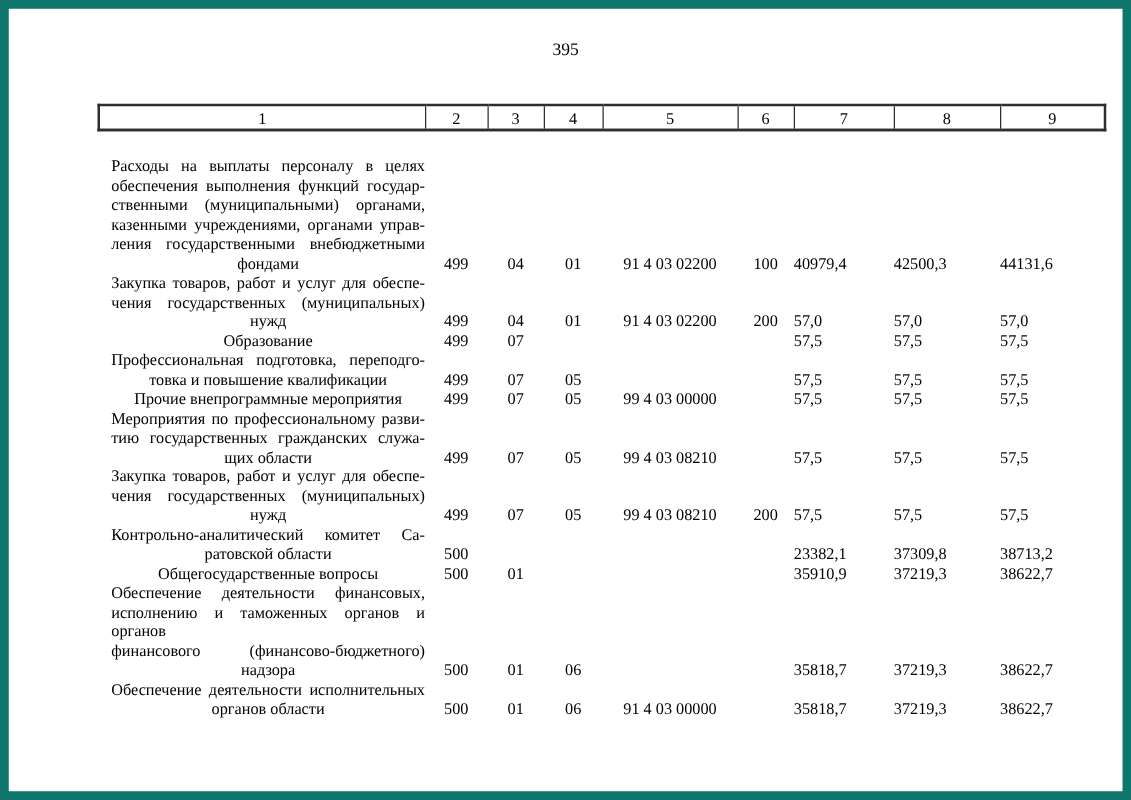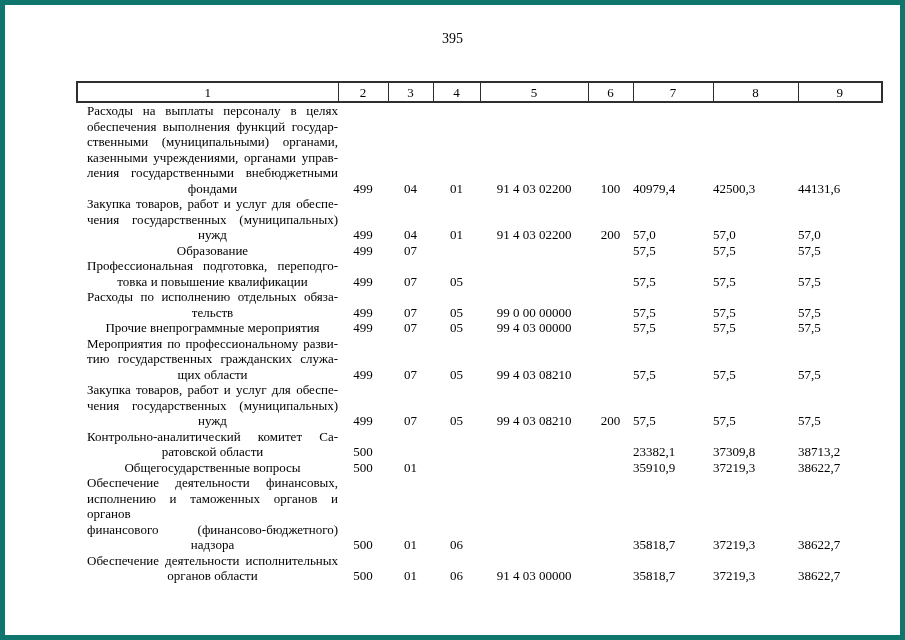--- a/index.html
+++ b/index.html
@@ -1,20 +1,20 @@
 <!DOCTYPE html>
 <html><head>
 <meta charset="utf-8">
 <style>
   html,body { margin:0; padding:0; background:#e8e8e8; }
   .page {
     position:relative;
     width:905px; height:640px;
     background:#ffffff;
-    border:5px solid #0f766e;
+    border:7px solid #0f766e;
     box-sizing:border-box;
     font-family:"Liberation Serif", serif;
     color:#000;
     overflow:hidden;
   }
   .pagenum {
     position:absolute; top:26px; left:0; width:100%;
     text-align:center; font-size:14px;
   }
   table.budget {
@@ -31,21 +31,21 @@
     border-bottom:2px solid #2e2e2e;
     text-align:center;
     height:18px;
     padding:0;
     line-height:17px;
     font-size:13px;
   }
   tr.hdr td:first-child { border-left:2px solid #2e2e2e; }
   tr.hdr td:last-child  { border-right:2px solid #2e2e2e; }
   tbody td { vertical-align:bottom; padding:0; }
-  tbody tr.first td { padding-top:0; }
+  tbody tr.first td { padding-top:20px; }
   td.c1 { padding-left:10px; }
   .jl { text-align:justify; text-align-last:justify; }
   .ll { text-align:center; }
   td.c2, td.c3, td.c4, td.c5, td.c6 { text-align:center; }
   td.c7, td.c8, td.c9 { padding-right:12px; }
   td.c9 { padding-right:15px; }
   tr.bold td { font-weight:normal; }
 </style>
 </head>
 <body>
@@ -134,34 +134,20 @@
           <td class="c3">07</td>
           <td class="c4">05</td>
           <td class="c5"></td>
           <td class="c6"></td>
           <td class="c7">57,5</td>
           <td class="c8">57,5</td>
           <td class="c9">57,5</td>
         </tr>
         <tr>
           <td class="c1">
-            <div class="jl">Расходы по исполнению отдельных обяза-</div>
-            <div class="ll">тельств</div>
-          </td>
-          <td class="c2">499</td>
-          <td class="c3">07</td>
-          <td class="c4">05</td>
-          <td class="c5">99 0 00 00000</td>
-          <td class="c6"></td>
-          <td class="c7">57,5</td>
-          <td class="c8">57,5</td>
-          <td class="c9">57,5</td>
-        </tr>
-        <tr>
-          <td class="c1">
             <div class="ll">Прочие внепрограммные мероприятия</div>
           </td>
           <td class="c2">499</td>
           <td class="c3">07</td>
           <td class="c4">05</td>
           <td class="c5">99 4 03 00000</td>
           <td class="c6"></td>
           <td class="c7">57,5</td>
           <td class="c8">57,5</td>
           <td class="c9">57,5</td>

